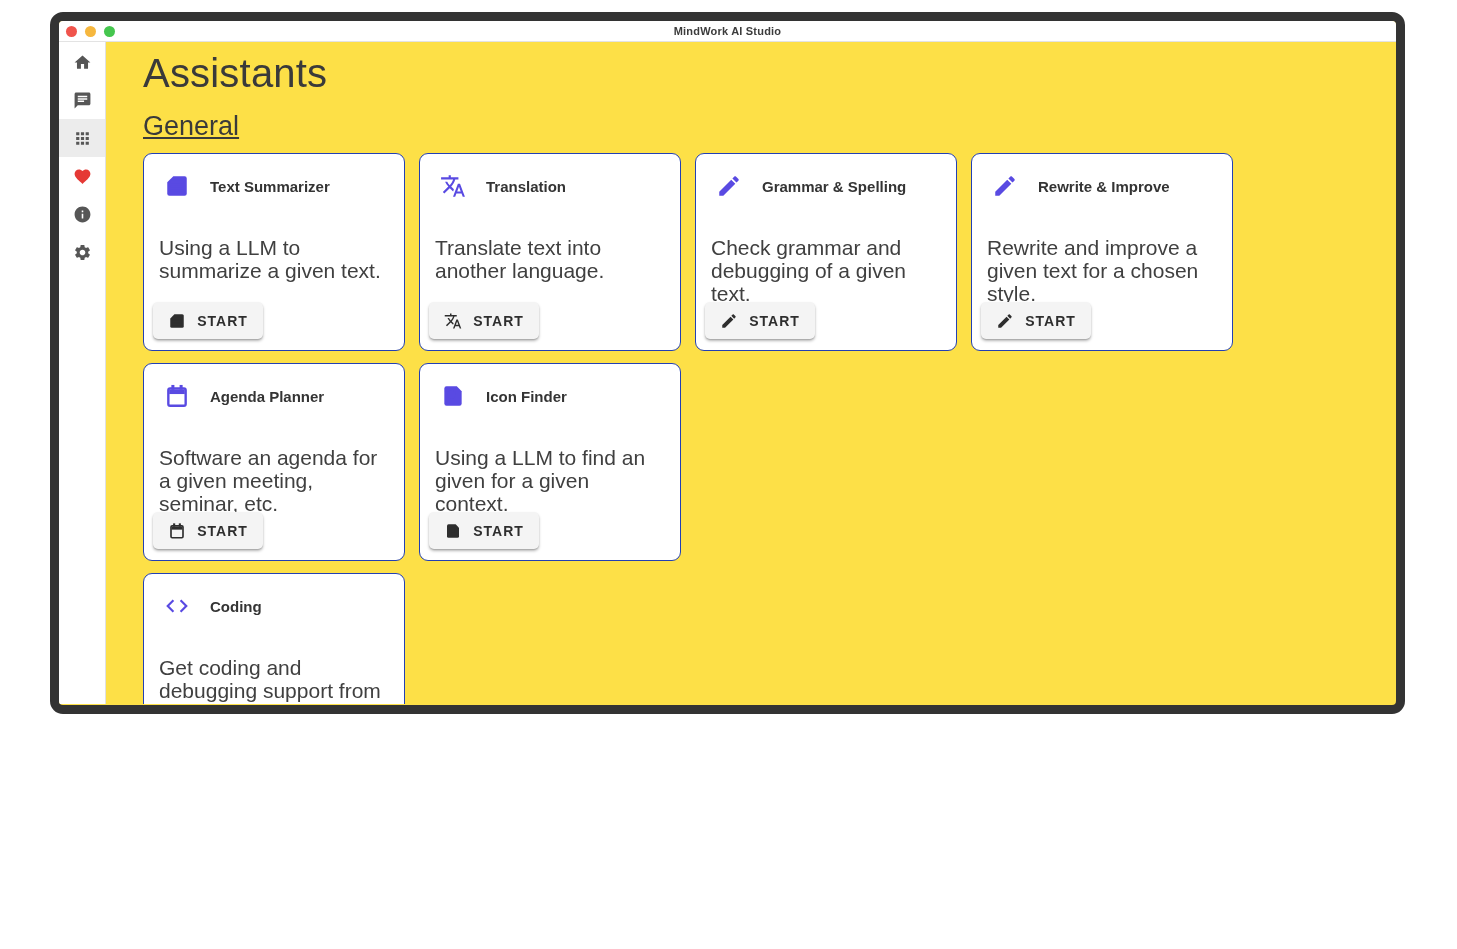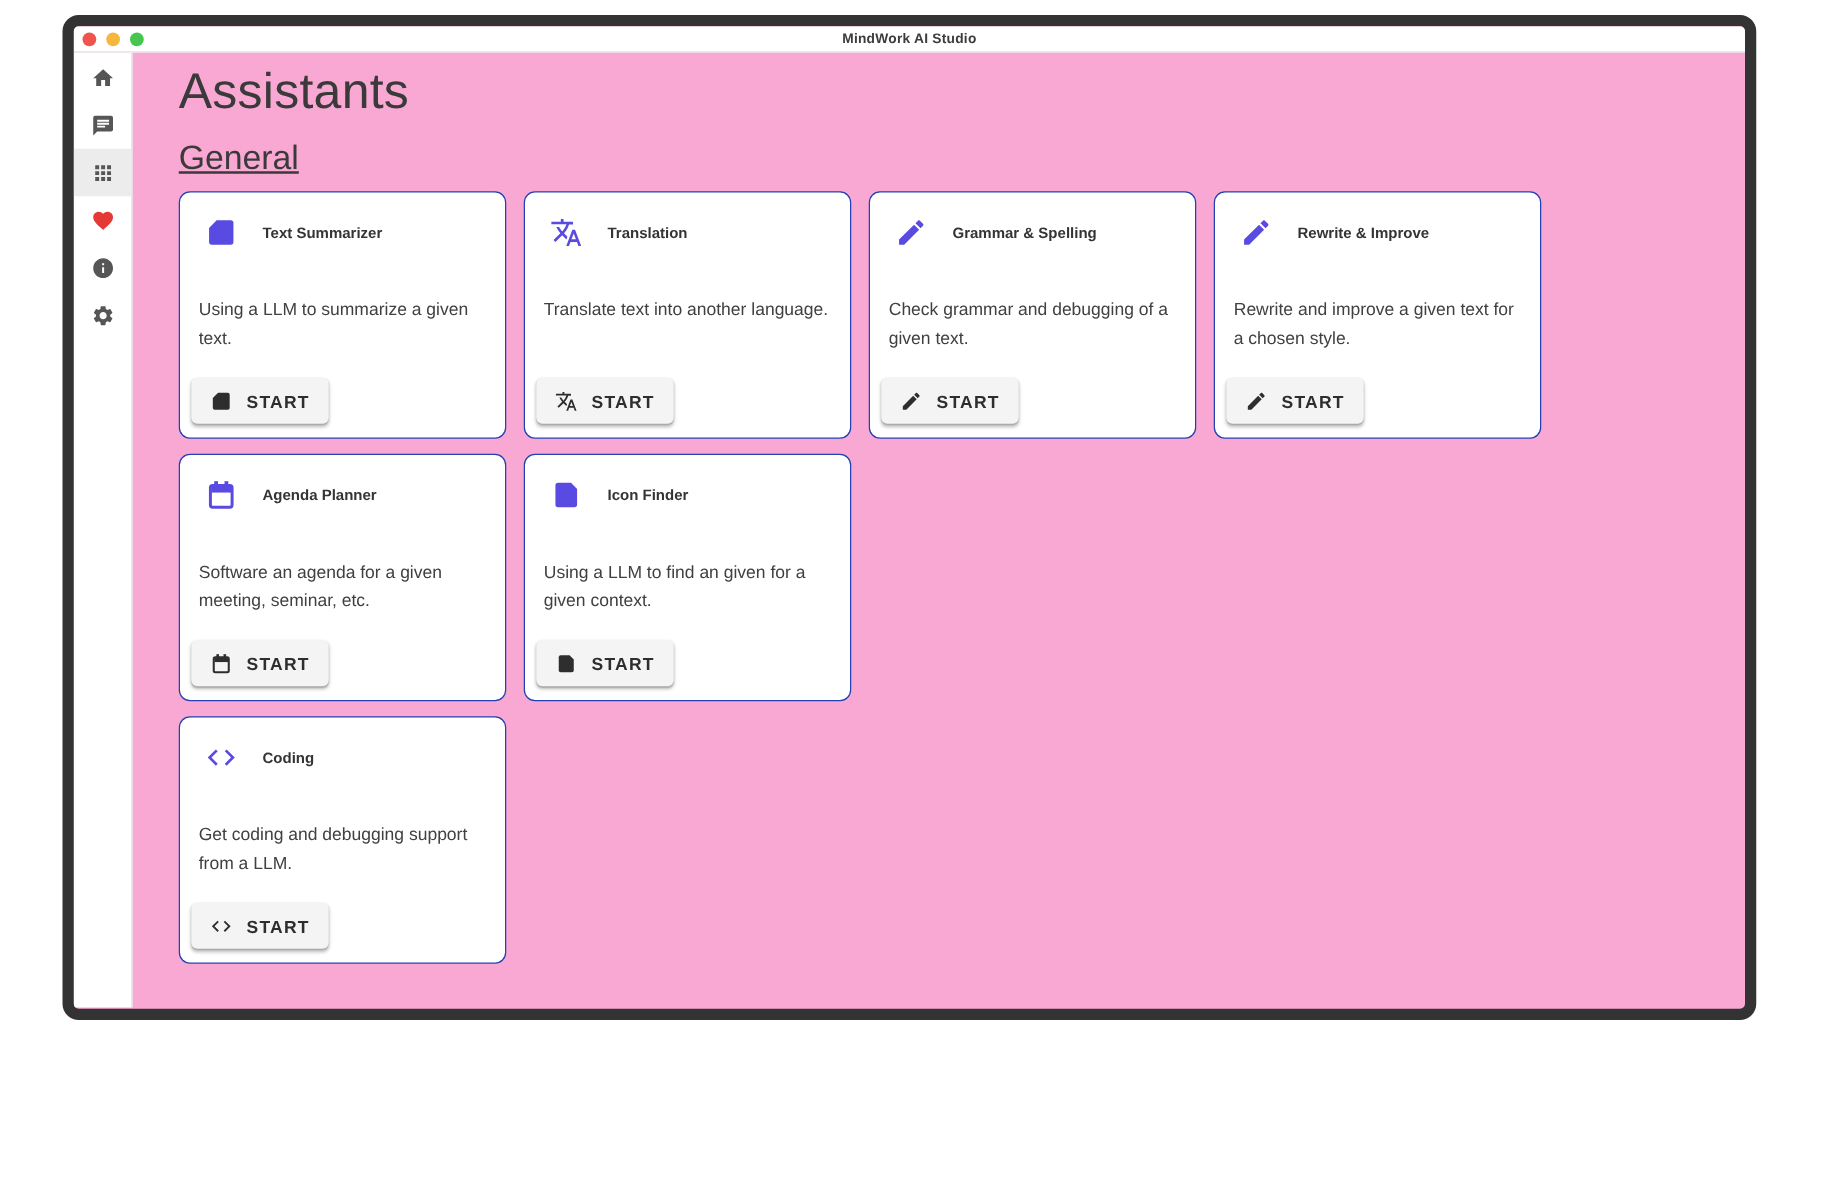--- a/index.html
+++ b/index.html
@@ -10,24 +10,24 @@
     overflow: hidden;
   }
   :root {
     --accent: #594AE2;
     --card-border: #2340B4;
     --favorite-red: #E53935;
     --frame: #333333;
   }
   .frame {
     position: absolute; left: 50px; top: 12px;
-    width: 1355px; height: 804px;
+    width: 1355px; height: 702px;
     border: 9px solid var(--frame);
     border-radius: 13px;
-    background: #f9a8d4;
+    background: #fde047;
     overflow: hidden;
   }
   
   .titlebar {
     position: relative; height: 21px;
     background: #ffffff;
     border-bottom: 1px solid #e3e3e3;
     display: flex; align-items: center; justify-content: center;
   }
   .traffic-lights {
@@ -74,24 +74,24 @@
     background: #ffffff;
     border: 1px solid var(--card-border);
     border-radius: 9px;
   }
   .card-header {
     display: flex; align-items: center; gap: 20px;
     padding: 19px 16px 0 20px;
   }
   .card-icon { width: 26px; height: 26px; color: var(--accent); flex: 0 0 26px; }
   .card-icon svg { width: 26px; height: 26px; fill: currentColor; display: block; }
-  .card-title { font-size: 12px; font-weight: bold; color: #343434; white-space: nowrap; text-align: right; }
+  .card-title { font-size: 15px; font-weight: bold; color: #343434; white-space: nowrap; text-align: right; }
   .card-desc {
     margin: 37px 16px 0 15px;
-    font-size: 14px; line-height: 23px; color: #404040;
+    font-size: 21px; line-height: 23px; color: #404040;
     max-width: 232px;
   }
   .start-btn {
     position: absolute; left: 9px; bottom: 11px;
     width: 110px; height: 37px;
     background: #f4f4f4;
     border: none; border-radius: 5px;
     box-shadow: 0 2px 3px rgba(0,0,0,0.28), 0 1px 1px rgba(0,0,0,0.12);
     display: flex; align-items: center; justify-content: center; gap: 11px;
     font-family: Liberation Sans, sans-serif;

